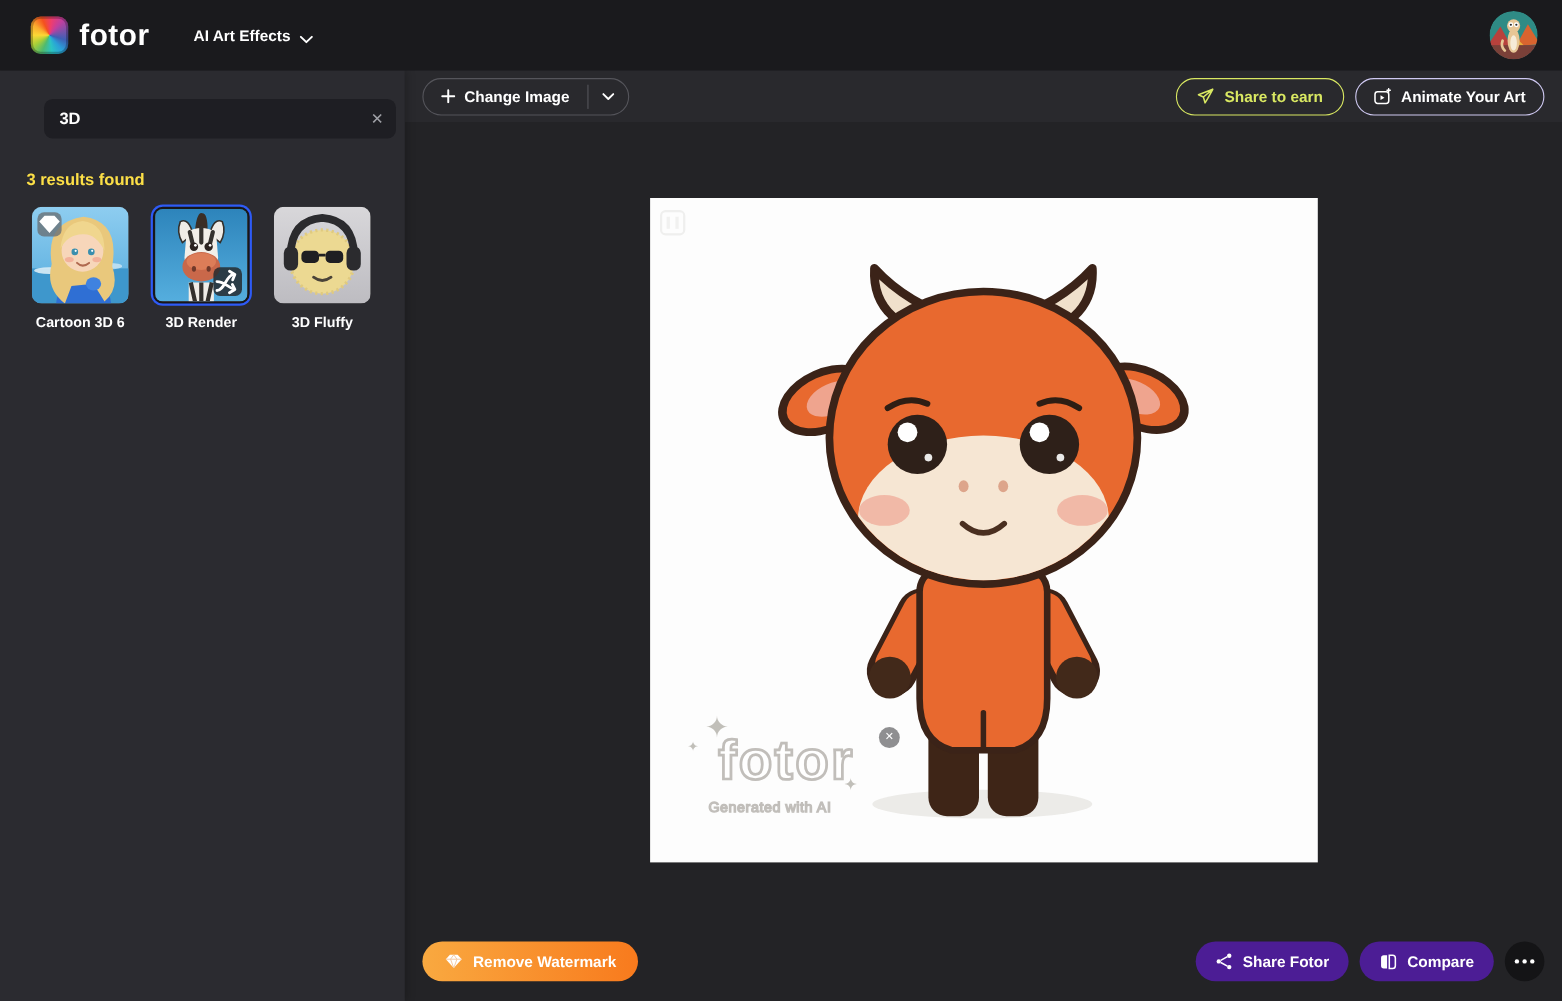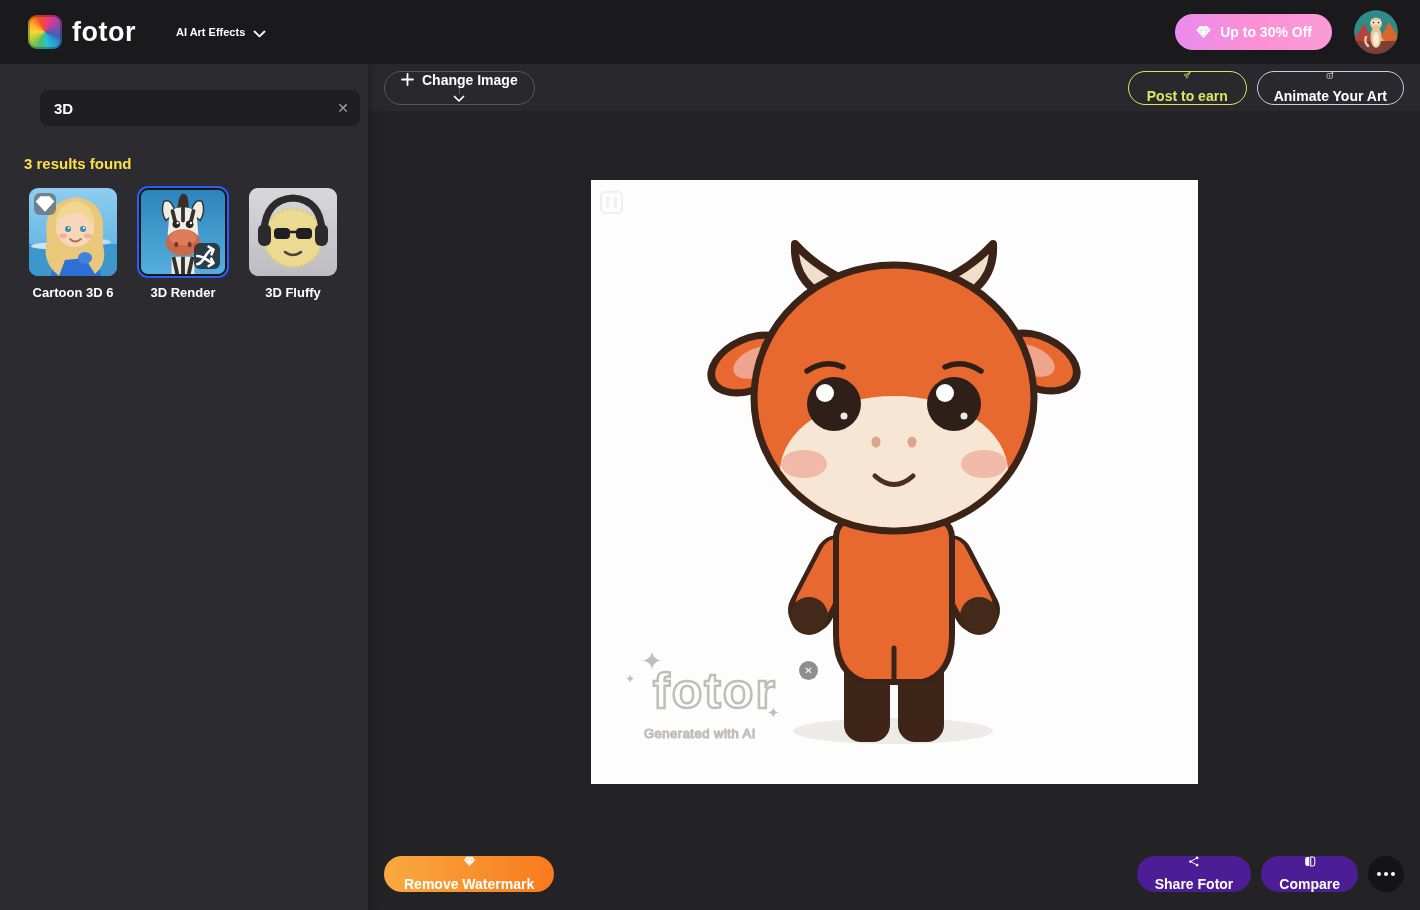--- a/index.html
+++ b/index.html
@@ -9,21 +9,21 @@
 
   
   .header { position:absolute; left:0; top:0; width:1420px; height:64px;
     background:#1a1a1d; display:flex; align-items:center; z-index:30; }
   .logo { display:flex; align-items:center; gap:10px; margin-left:28px; cursor:pointer; }
   .logo-icon { width:34px; height:34px; border-radius:9px;
     background:conic-gradient(from -90deg,#fdd835,#fbab2e,#f4511e,#ee3d6f,#c03f9e,#7b52ab,#3f5fb5,#2a9fd8,#2bc4c4,#4fba6f,#a9cf38,#fdd835);
     box-shadow:inset 0 0 0 2px rgba(0,0,0,.25); }
   .logo-word { color:#fff; font-size:27px; font-weight:800; letter-spacing:.5px; }
   .nav-item { display:flex; align-items:flex-end; gap:8px; margin-left:40px;
-    color:#fff; font-size:11px; font-weight:700; cursor:pointer; }
+    color:#fff; font-size:14px; font-weight:700; cursor:pointer; }
   .header-right { margin-left:auto; display:flex; align-items:center; gap:22px; margin-right:22px; }
   .promo-pill { height:36px; padding:0 20px; border-radius:18px; display:flex; align-items:center; gap:8px;
     background:linear-gradient(90deg,#e98bee,#fb90d4,#fb9ad9);
     color:#fff; font-size:14px; font-weight:700; cursor:pointer; }
   .avatar { width:44px; height:44px; border-radius:50%; overflow:hidden; cursor:pointer; flex:0 0 auto; }
 
   
   .sidebar { position:absolute; left:0; top:64px; width:368px; height:846px;
     background:#2b2b30; z-index:20; box-shadow:2px 0 8px rgba(0,0,0,.25); }
   .search-wrap { position:absolute; left:40px; top:26px; width:320px; height:36px;
@@ -42,21 +42,21 @@
   .badge-premium { position:absolute; left:5px; top:5px; width:22px; height:22px; border-radius:6px;
     background:rgba(105,112,118,.8); display:flex; align-items:center; justify-content:center; }
   .badge-shuffle { position:absolute; right:5px; bottom:5px; width:26px; height:26px; border-radius:6px;
     background:rgba(38,42,46,.85); display:flex; align-items:center; justify-content:center; cursor:pointer; }
 
   
   .main { position:absolute; left:368px; top:64px; width:1052px; height:846px; background:#232326; }
   .toolbar { position:absolute; left:0; top:0; width:1052px; height:47px; background:#29292d;
     display:flex; align-items:center; padding:0 16px; }
   .btn { display:flex; align-items:center; gap:9px; height:34px; border-radius:17px;
-    font-size:14px; font-weight:700; cursor:pointer; white-space:nowrap; user-select:none;flex-direction:column; }
+    font-size:14px; font-weight:700; cursor:pointer; white-space:nowrap; user-select:none; }
   .btn-split { border:1px solid #55555b; color:#fff; }
   .btn-split .seg-main { display:flex; align-items:center; gap:8px; padding:0 16px; height:100%; }
   .btn-split .seg-divider { width:1px; height:22px; background:#55555b; }
   .btn-split .seg-caret { width:36px; height:100%; display:flex; align-items:center; justify-content:center; }
   .toolbar-right { margin-left:auto; display:flex; align-items:center; gap:10px; }
   .btn-post { border:1px solid #d9e862; color:#d9e862; padding:0 18px; }
   .btn-animate { border:1px solid #cfc9f2; color:#fff; padding:0 16px; }
   .download-highlight { border:4px solid #ee3c2c; border-radius:9px; padding:5px 7px; margin-right:-10px;
     position:relative; z-index:5; background:transparent; }
   .btn-download { background:#2b47f3; color:#fff; padding:0 18px; border-radius:17px; }
@@ -102,27 +102,20 @@
       <div class="logo-icon"></div>
       <span class="logo-word">fotor</span>
     </div>
     <div class="nav-item">
       <span>AI Art Effects</span>
       <svg width="13" height="8" viewBox="0 0 13 8">
         <polyline points="1.5,1.5 6.5,6.3 11.5,1.5" fill="none" stroke="#fff" stroke-width="1.8" stroke-linecap="round" stroke-linejoin="round"></polyline>
       </svg>
     </div>
     <div class="header-right">
-      <div class="promo-pill">
-        <svg width="17" height="14" viewBox="0 0 17 14">
-          <path d="M5,1 h7 L15.7,5 L8.5,13 L1.3,5 Z" fill="#fff"></path>
-          <path d="M1.3,5 h14.4 M8.5,13 L5.6,5 L8.5,1 L11.4,5 Z" stroke="#dcdcdc" stroke-width=".9" fill="none"></path>
-        </svg>
-        <span>Up to 30% Off</span>
-      </div>
       <div class="avatar">
         <svg viewBox="0 0 44 44">
           <circle cx="22" cy="22" r="22" fill="#2f8b85"></circle>
           <path d="M-2,32 L10,14 L20,32 Z" fill="#b8413c"></path>
           <path d="M24,32 L35,12 L46,30 Z" fill="#d9642f"></path>
           <path d="M14,34 L24,24 L34,34 Z" fill="#e8b23c"></path>
           <rect x="0" y="31" width="44" height="13" fill="#7a4038"></rect>
           <ellipse cx="22" cy="27" rx="5.5" ry="11" fill="#e7c695"></ellipse>
           <ellipse cx="22" cy="29" rx="3" ry="7" fill="#f6ecd8"></ellipse>
           <circle cx="22" cy="13.5" r="6" fill="#e7c695"></circle>
@@ -260,21 +253,21 @@
             <polyline points="1.5,1.5 6,6 10.5,1.5" fill="none" stroke="#fff" stroke-width="1.7" stroke-linecap="round" stroke-linejoin="round"></polyline>
           </svg>
         </div>
       </div>
 
       <div class="toolbar-right">
         <div class="btn btn-post">
           <svg width="16" height="15" viewBox="0 0 16 15">
             <path d="M14.5,1.2 L1.5,6.2 L6,8.2 L7.5,13.5 L10,9.5 L14.5,1.2 Z M6,8.2 L14.5,1.2" fill="none" stroke="#d9e862" stroke-width="1.4" stroke-linejoin="round" stroke-linecap="round"></path>
           </svg>
-          <span>Post to earn</span>
+          <span>Share to earn</span>
         </div>
         <div class="btn btn-animate">
           <svg width="16" height="16" viewBox="0 0 16 16">
             <rect x="1" y="3.5" width="12.5" height="10.5" rx="2.4" fill="none" stroke="#fff" stroke-width="1.4"></rect>
             <path d="M6,6.6 L9.6,8.75 L6,10.9 Z" fill="#fff"></path>
             <path d="M13.4,0.6 v3 M11.9,2.1 h3" stroke="#fff" stroke-width="1.3" stroke-linecap="round"></path>
           </svg>
           <span>Animate Your Art</span>
         </div>
       </div>

